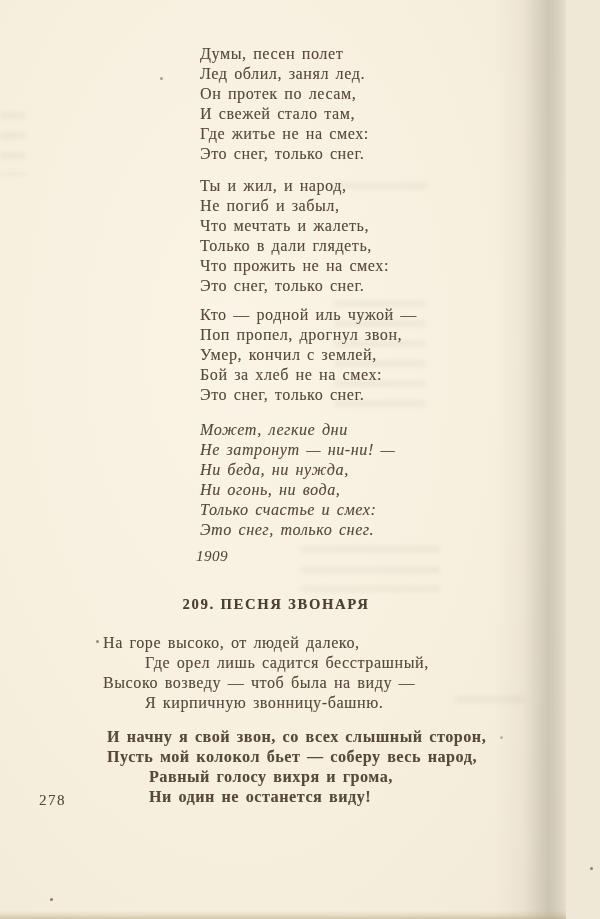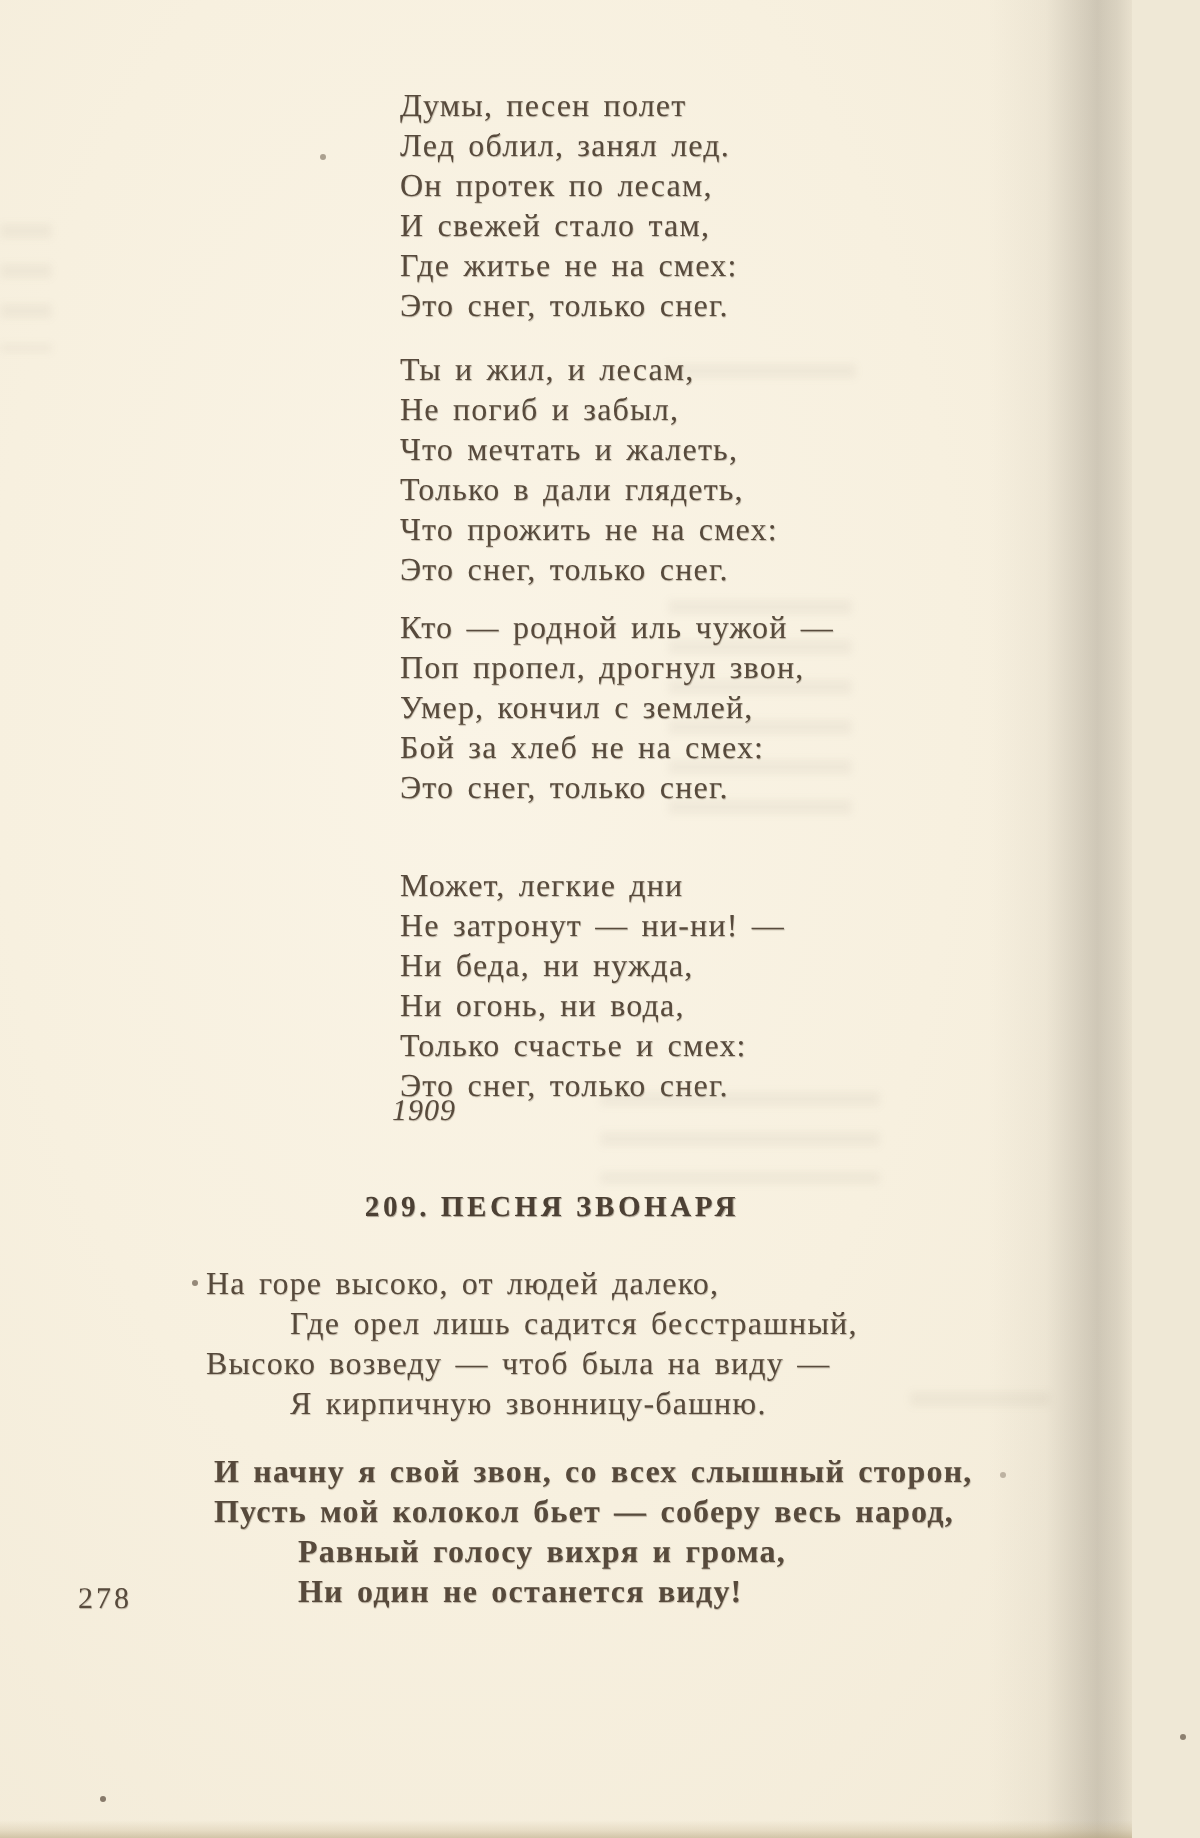--- a/index.html
+++ b/index.html
@@ -19,21 +19,21 @@
     white-space:pre;
     color:#574a3c;
     text-shadow:0.3px 0.3px 0.4px rgba(90,75,58,0.35);
   }
   .ln{
     font-size:16px;line-height:20px;height:20px;
     letter-spacing:0.6px;word-spacing:2px;
   }
   .stanza{position:absolute;}
   .stanza-p1{left:200px;}
-  .s1{top:44px;} .s2{top:176px;} .s3{top:305px;} .s4{top:434px;}
+  .s1{top:44px;} .s2{top:176px;} .s3{top:305px;} .s4{top:420px;font-style:italic;}
   .date{
     position:absolute;left:196px;top:548px;
     font-style:italic;font-size:15px;letter-spacing:0.5px;
   }
   .title{
     position:absolute;left:0;right:14px;top:596px;
     text-align:center;
     font-size:14.5px;font-weight:bold;letter-spacing:1.8px;
     color:#4c4034;
     text-shadow:0.4px 0.4px 0.4px rgba(76,64,52,0.45);
@@ -93,21 +93,21 @@
   <div class="poem">
     <div class="stanza stanza-p1 s1">
       <div class="ln">Думы, песен полет</div>
       <div class="ln">Лед облил, занял лед.</div>
       <div class="ln">Он протек по лесам,</div>
       <div class="ln">И свежей стало там,</div>
       <div class="ln">Где житье не на смех:</div>
       <div class="ln">Это снег, только снег.</div>
     </div>
     <div class="stanza stanza-p1 s2">
-      <div class="ln">Ты и жил, и лесам,</div>
+      <div class="ln">Ты и жил, и народ,</div>
       <div class="ln">Не погиб и забыл,</div>
       <div class="ln">Что мечтать и жалеть,</div>
       <div class="ln">Только в дали глядеть,</div>
       <div class="ln">Что прожить не на смех:</div>
       <div class="ln">Это снег, только снег.</div>
     </div>
     <div class="stanza stanza-p1 s3">
       <div class="ln">Кто — родной иль чужой —</div>
       <div class="ln">Поп пропел, дрогнул звон,</div>
       <div class="ln">Умер, кончил с землей,</div>

